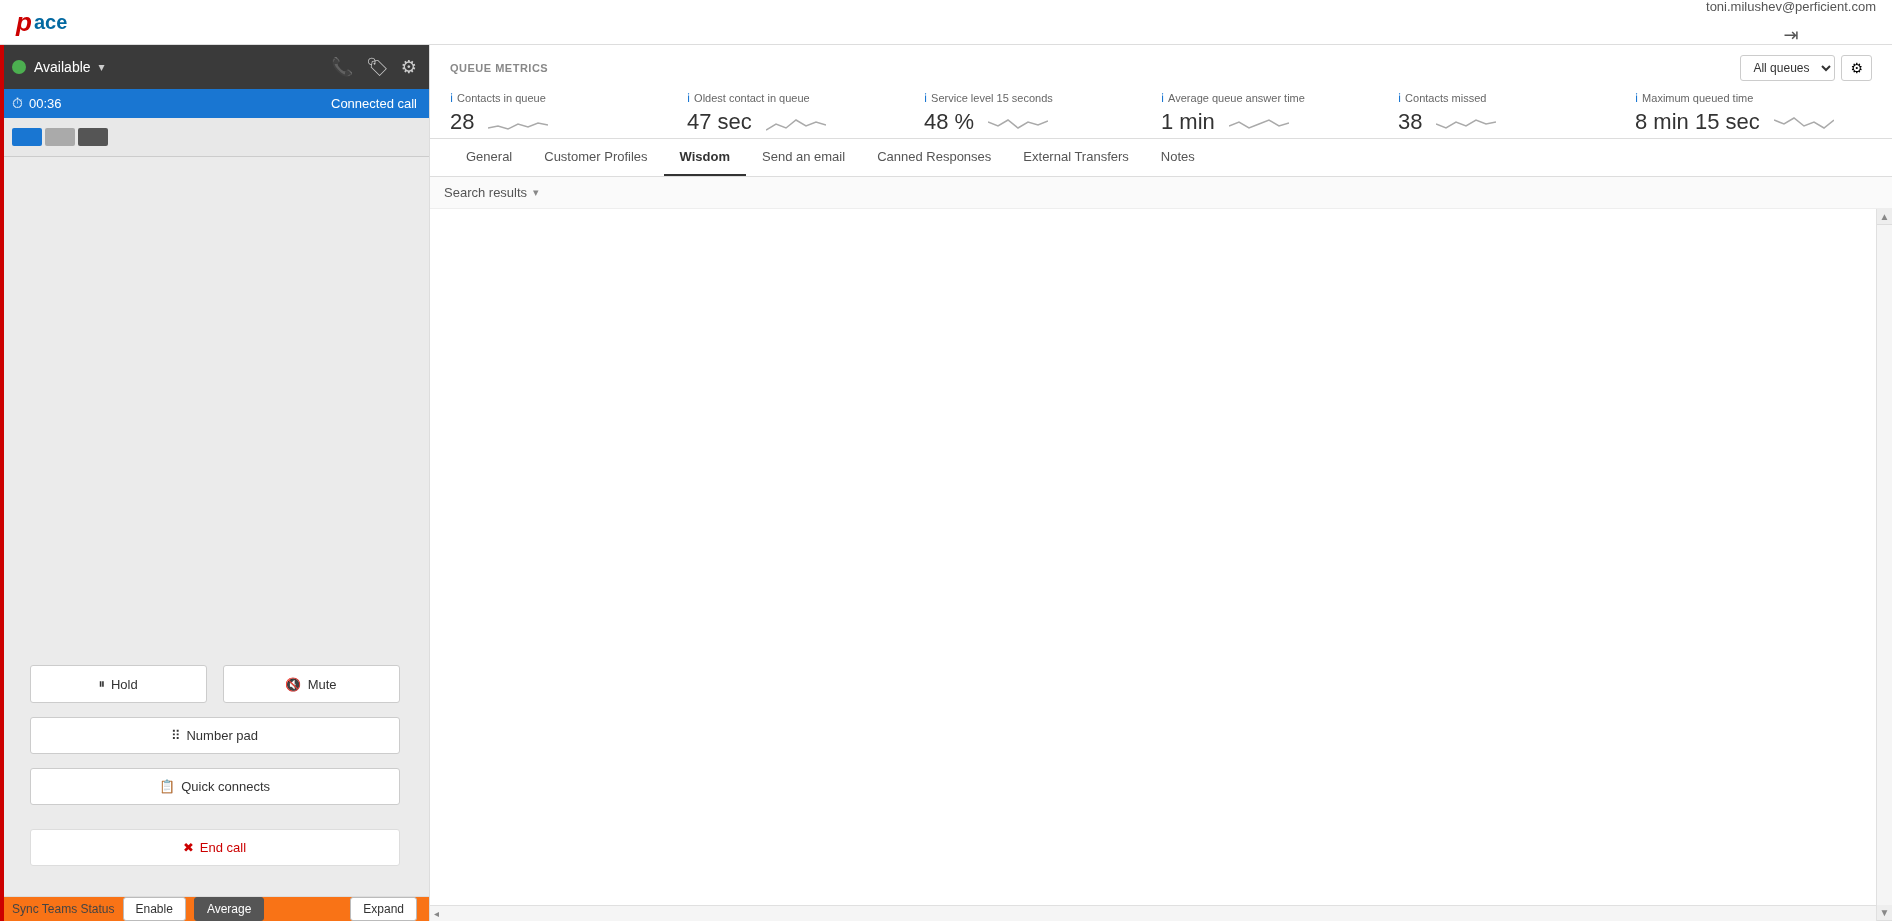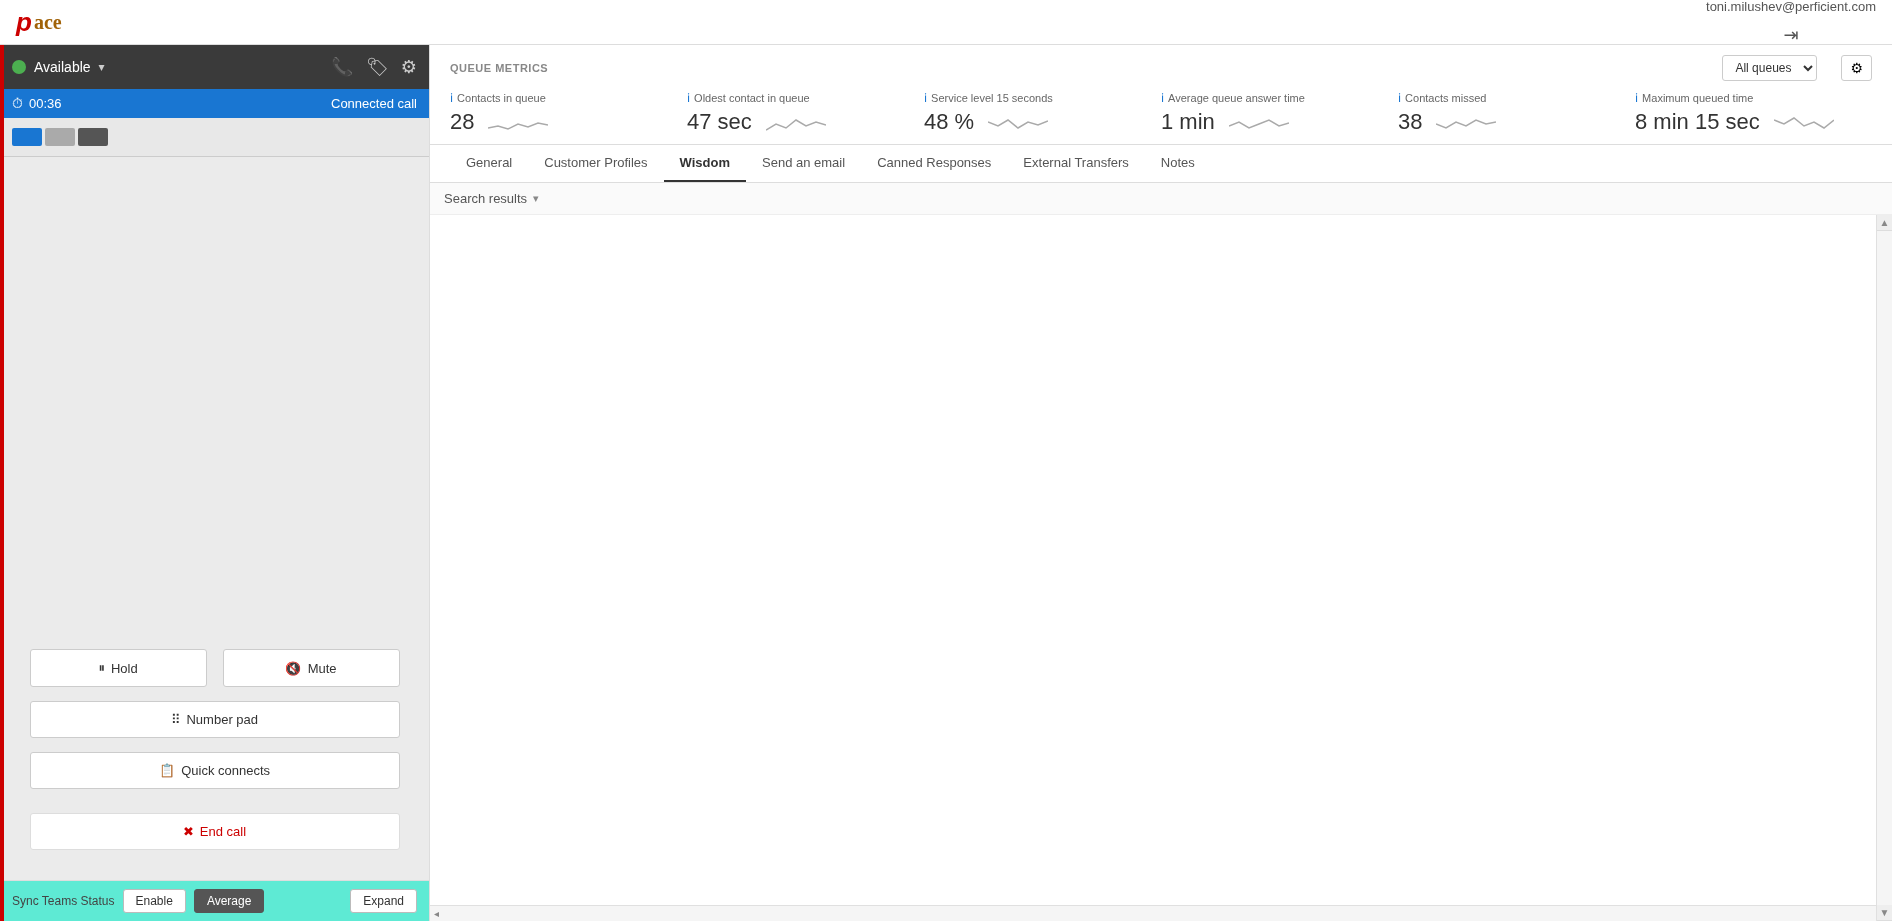--- a/index.html
+++ b/index.html
@@ -23,24 +23,23 @@
       color: #333;
     }
     .logo-icon {
       color: #cc0000;
       font-size: 26px;
       margin-right: 2px;
       font-style: italic;
       font-weight: 900;
     }
     .logo-text {
-      color: #a16207;
+      color: #0369a1;
       font-weight: bold;
       font-size: 20px;
-      font-family: Liberation Serif, serif;
     }
     .header-right {
       display: flex;
       align-items: center;
       gap: 10px;
       color: #555;
       font-size: 13px;
       flex-direction: column;
     }
     .logout-icon {
@@ -201,23 +200,23 @@
       display: flex;
       align-items: center;
       justify-content: center;
       gap: 6px;
       color: #cc0000;
       border: 1px solid #ddd;
       margin-top: 10px;
     }
 
     .bottom-bar {
-      background: #5eead4;
+      background: #f97316;
       border-top: 1px solid #ddd;
-      padding: 8px 12px;
+      padding: 0 12px;
       display: flex;
       align-items: flex-end;
       justify-content: space-between;
       font-size: 12px;
       color: #444;
     }
     .sync-controls {
       display: flex;
       align-items: center;
       gap: 8px;
@@ -507,24 +506,24 @@
         <span>Sync Teams Status</span>
         <button class="sync-btn">Enable</button>
         <button class="sync-btn active">Average</button>
       </div>
       <button class="expand-btn">Expand</button>
     </div>
   </div>
 
   <div class="right-panel">
 
-    <div style="padding: 10px 20px 10px 20px; background:#fff; border-bottom:1px solid #ddd; position:relative;">
+    <div style="padding: 10px 20px 4px 20px; background:#fff; border-bottom:1px solid #ddd; position:relative;">
       <div style="display:flex; align-items:center; justify-content:space-between; margin-bottom:8px;">
         <span style="font-size:11px; font-weight:bold; color:#888; letter-spacing:0.5px;">QUEUE METRICS</span>
-        <div style="display:flex; gap:24px; align-items:center;margin-left:20px;">
+        <div style="display:flex; gap:6px; align-items:center;margin-left:20px;">
           <select class="queue-select">
             <option>All queues</option>
           </select>
           <button class="queue-settings">⚙</button>
         </div>
       </div>
       <div class="metrics-row">
 
         <div class="metric-item">
           <div class="metric-label">

